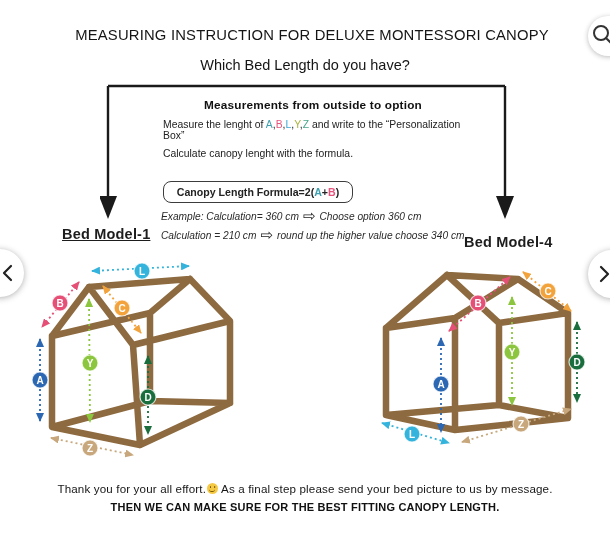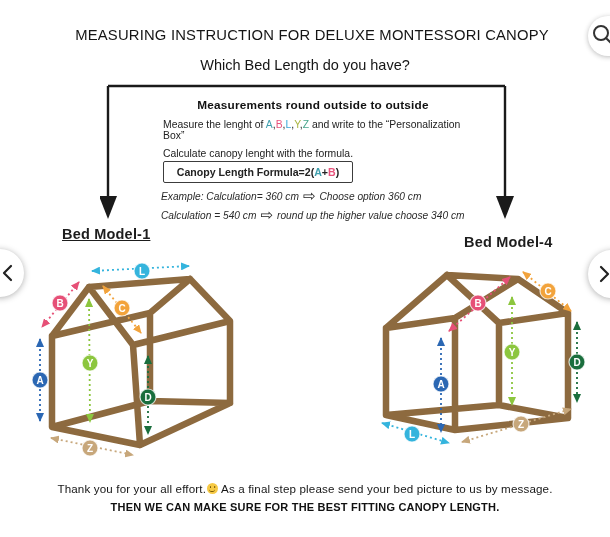--- a/index.html
+++ b/index.html
@@ -12,22 +12,22 @@
          font-size:14.5px;font-weight:500;color:#151515;}
 
   .bracket{position:absolute;left:100px;top:78px;width:415px;height:145px;}
 
   .instr{position:absolute;left:160px;top:96px;width:306px;}
   .instr-heading{margin:2px 0 0 0;text-align:center;font-size:11.8px;font-weight:bold;
          letter-spacing:.2px;color:#111;}
   .instr-line{margin:7px 0 0 3px;font-size:10.4px;color:#222;}
   .cA{color:#3f9fae;} .cB{color:#e8537c;} .cL{color:#3aa8d8;}
   .cY{color:#a7b33d;} .cZ{color:#49a58c;}
-  .formula-box{margin:2px 0 0 3px;width:188px;height:20px;border:1.6px solid #3c3c3c;
-         border-radius:2px;display:flex;align-items:center;justify-content:center;
+  .formula-box{margin:22px 0 0 3px;width:188px;height:20px;border:1.6px solid #3c3c3c;
+         border-radius:8px;display:flex;align-items:center;justify-content:center;
          font-size:10.6px;font-weight:bold;color:#222;background:#fff;}
   .example{margin:8px 0 0 1px;font-style:italic;font-size:10.2px;color:#2a2a2a;}
   .blockarrow{font-style:normal;font-size:15px;line-height:10px;vertical-align:-1px;
          margin:0 4px;color:#1a1a1a;}
 
   .bed-label{position:absolute;font-size:14.5px;font-weight:600;color:#1d1d1d;letter-spacing:.2px;}
   .bed-svg{position:absolute;}
   .dotted{fill:none;stroke-width:1.8;stroke-dasharray:2 3;}
   .badge-letter{font-family:"Liberation Sans",sans-serif;font-size:10px;font-weight:bold;
          fill:#ffffff;text-anchor:middle;}
@@ -60,39 +60,39 @@
   <div class="title">MEASURING INSTRUCTION FOR DELUXE MONTESSORI CANOPY</div>
   <div class="subtitle">Which Bed Length do you have?</div>
 
   <svg class="bracket" viewBox="0 0 415 145" width="415" height="145">
     <path d="M8,8 H405 M8,8 V118 M405,8 V118" fill="none" stroke="#1a1a1a" stroke-width="2.4"></path>
     <polygon points="-1,118 17,118 8,141" fill="#1a1a1a"></polygon>
     <polygon points="396,118 414,118 405,141" fill="#1a1a1a"></polygon>
   </svg>
 
   <div class="instr">
-    <div class="instr-heading">Measurements  round outside to outside</div>
+    <div class="instr-heading">Measurements  from outside to option</div>
     <div class="instr-line">
       <span>Measure the lenght of </span>
       <span class="cA">A</span><span>,</span><span class="cB">B</span><span>,</span><span class="cL">L</span><span>,</span><span class="cY">Y</span><span>,</span><span class="cZ">Z</span>
       <span> and write to the “Personalization Box”</span>
     </div>
     <div class="instr-line">Calculate canopy lenght with the formula.</div>
     <div class="formula-box">
       <span>Canopy Length Formula=2(</span>
         <span class="cA">A</span>
         <span>+</span>
         <span class="cB">B</span>
         <span>)</span>
     </div>
     <div class="example">
       <span>Example: Calculation= 360 cm</span><span class="blockarrow">⇨</span><span>Choose option 360 cm</span>
     </div>
     <div class="example">
-      <span>Calculation = 540 cm</span><span class="blockarrow">⇨</span><span>round up the higher value choose 340 cm</span>
+      <span>Calculation = 210 cm</span><span class="blockarrow">⇨</span><span>round up the higher value choose 340 cm</span>
     </div>
   </div>
 
   <div class="bed-label" style="left:62px;top:226px;text-decoration:underline;">Bed Model-1</div>
   <svg class="bed-svg" style="left:28px;top:240px;" width="220" height="232" viewBox="0 0 220 232">
     <defs>
       <marker id="m1L" markerUnits="userSpaceOnUse" markerWidth="9" markerHeight="8" refX="8" refY="4" orient="auto-start-reverse">
           <path d="M0,0 L9,4 L0,8 Z" fill="#34b4dd"></path>
         </marker>
       <marker id="m1B" markerUnits="userSpaceOnUse" markerWidth="9" markerHeight="8" refX="8" refY="4" orient="auto-start-reverse">

